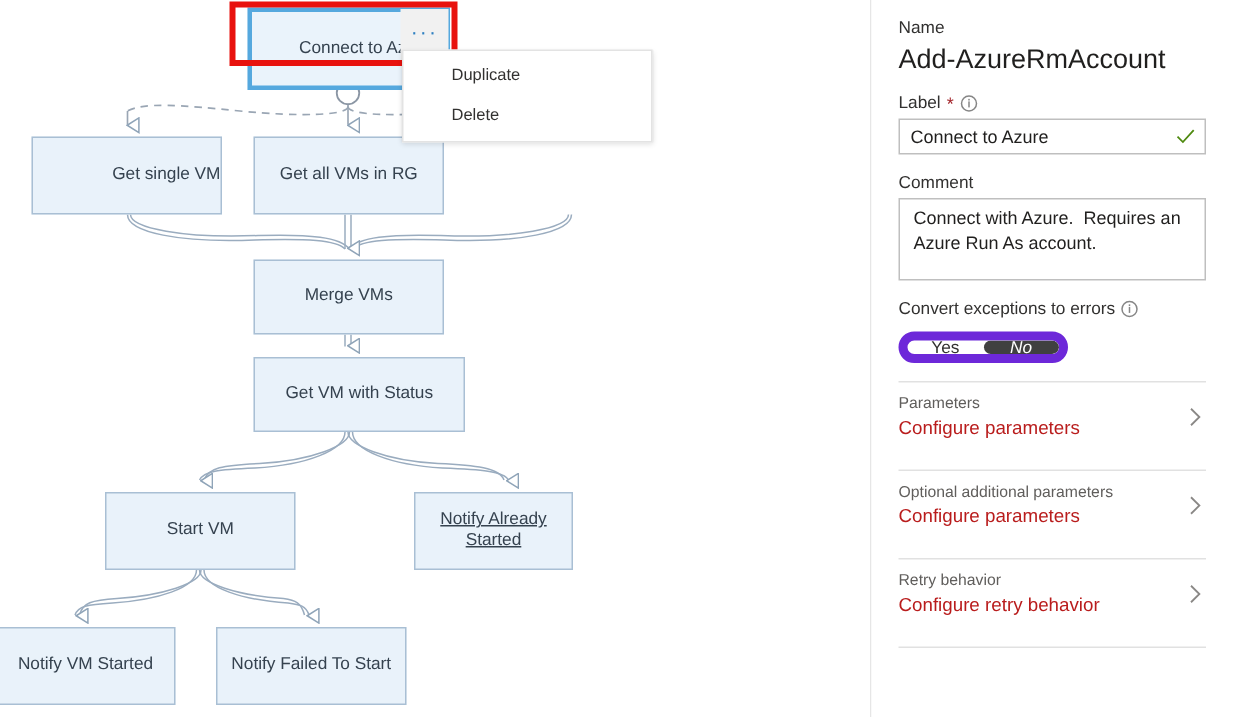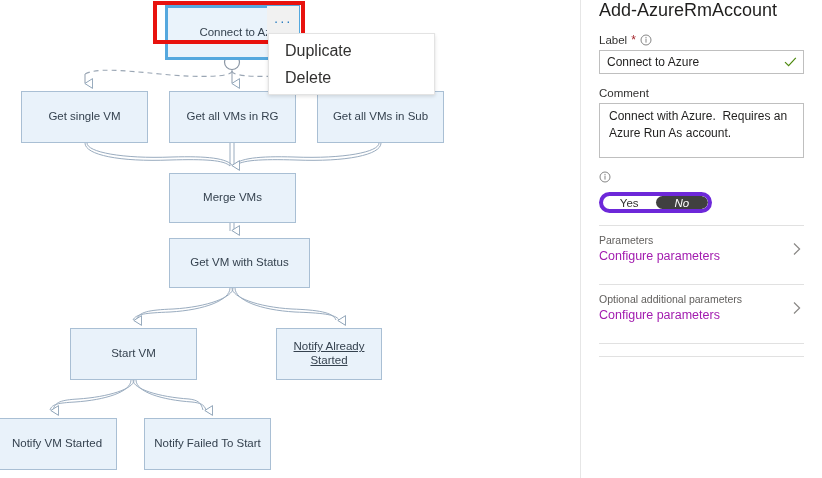--- a/index.html
+++ b/index.html
@@ -101,22 +101,22 @@
     background: #ffffff;
     border: 1px solid #e3e3e3;
     box-shadow: 0 1.6px 3.6px rgba(0,0,0,.13), 0 .3px .9px rgba(0,0,0,.11);
     z-index: 50;
     box-sizing: border-box;
     padding-top: 3px;
   }
   .menu-item {
     height: 27px;
     line-height: 27px;
-    padding-left: 16px;
-    font-size: 16px;
+    padding-left: 32px;
+    font-size: 11px;
     color: #323130;
     cursor: pointer;
     white-space: nowrap;
   }
 
   
   #panel-divider {
     position: absolute;
     left: 580px; top: 0;
     width: 1px; height: 478px;
@@ -192,21 +192,21 @@
     overflow: hidden;
     white-space: pre-wrap;
   }
 
   
   .toggle {
     margin-top: 5px;
     display: inline-flex;
     width: 113px;
     height: 21px;
-    border: 4px solid #6d28d9;
+    border: 6px solid #6d28d9;
     border-radius: 11px;
     overflow: hidden;
     box-sizing: border-box;
     background: #fff;
     cursor: pointer;
   }
   .toggle-opt {
     flex: 1;
     display: flex;
     align-items: center;
@@ -233,21 +233,21 @@
     padding: 8px 22px 9px 0;
     cursor: pointer;
   }
   .exp-sub {
     font-size: 10.5px;
     color: #605e5c;
     margin-bottom: 3px;
   }
   .exp-main {
     font-size: 12.5px;
-    color: #a21caf;
+    color: #b91c1c;
   }
   .chev {
     position: absolute;
     right: 2px;
     top: 50%;
     transform: translateY(-50%);
     display: flex;
   }
 </style>
 </head>
@@ -304,31 +304,28 @@
     </g>
     <line x1="51" y1="401" x2="51" y2="410" stroke="none" marker-end="url(#arrowHollow)"></line>
     <line x1="205" y1="401" x2="205" y2="410" stroke="none" marker-end="url(#arrowHollow)"></line>
   </svg>
 
   <div class="node selected" style="left:165px;top:5px;width:135px;height:55px;">
     <span class="node-text">Connect to Azure</span>
     <span class="ellipsis-btn">···</span>
   </div>
 
-  <div class="node" style="left:21px;top:91px;width:127px;height:52px;">
+  <div class="node" style="left:21px;top:91px;width:127px;height:52px;justify-content:flex-end;">
     <span>Get single VM</span>
   </div>
 
   <div class="node" style="left:169px;top:91px;width:127px;height:52px;">
     <span>Get all VMs in RG</span>
   </div>
 
-  <div class="node" style="left:317px;top:91px;width:127px;height:52px;">
-    <span>Get all VMs in Sub</span>
-  </div>
 
   <div class="node" style="left:169px;top:173px;width:127px;height:50px;">
     <span>Merge VMs</span>
   </div>
 
   <div class="node" style="left:169px;top:238px;width:141px;height:50px;">
     <span>Get VM with Status</span>
   </div>
 
   <div class="node" style="left:70px;top:328px;width:127px;height:52px;text-align:center;">
@@ -355,20 +352,23 @@
   </div>
 </div>
 
 <div id="panel-scrollbar-track">
   
 </div>
 <div id="panel-divider"></div>
 
 <div id="panel">
 
+  <div class="fld-label">
+    <span>Name</span>
+  </div>
   <div class="static-value">Add-AzureRmAccount</div>
 
   <div class="fld-label">
     <span>Label</span>
     <span class="req-star">*</span>
     <span class="info-icon">
       <svg width="12" height="12" viewBox="0 0 12 12">
         <circle cx="6" cy="6" r="5" fill="none" stroke="#868686" stroke-width="1"></circle>
         <rect x="5.5" y="4.6" width="1" height="4" fill="#868686"></rect>
         <rect x="5.5" y="2.9" width="1" height="1.1" fill="#868686"></rect>
@@ -383,20 +383,21 @@
       </svg>
     </span>
   </div>
 
   <div class="fld-label">
     <span>Comment</span>
   </div>
   <div class="textarea-box">Connect with Azure.  Requires an Azure Run As account.</div>
 
   <div class="fld-label">
+    <span>Convert exceptions to errors</span>
     <span class="info-icon">
       <svg width="12" height="12" viewBox="0 0 12 12">
         <circle cx="6" cy="6" r="5" fill="none" stroke="#868686" stroke-width="1"></circle>
         <rect x="5.5" y="4.6" width="1" height="4" fill="#868686"></rect>
         <rect x="5.5" y="2.9" width="1" height="1.1" fill="#868686"></rect>
       </svg>
     </span>
   </div>
   <div class="toggle">
     <div class="toggle-opt">Yes</div>
@@ -419,15 +420,24 @@
     <div class="exp-sub">Optional additional parameters</div>
     <div class="exp-main">Configure parameters</div>
     <span class="chev">
       <svg width="10" height="14" viewBox="0 0 10 14">
         <path d="M2,1.5 L7.6,7 L2,12.5" fill="none" stroke="#8a8886" stroke-width="1.2"></path>
       </svg>
     </span>
   </div>
 
   <div class="sep"></div>
+  <div class="expander">
+    <div class="exp-sub">Retry behavior</div>
+    <div class="exp-main">Configure retry behavior</div>
+    <span class="chev">
+      <svg width="10" height="14" viewBox="0 0 10 14">
+        <path d="M2,1.5 L7.6,7 L2,12.5" fill="none" stroke="#8a8886" stroke-width="1.2"></path>
+      </svg>
+    </span>
+  </div>
 
   <div class="sep"></div>
 </div>
 
 </body></html>

